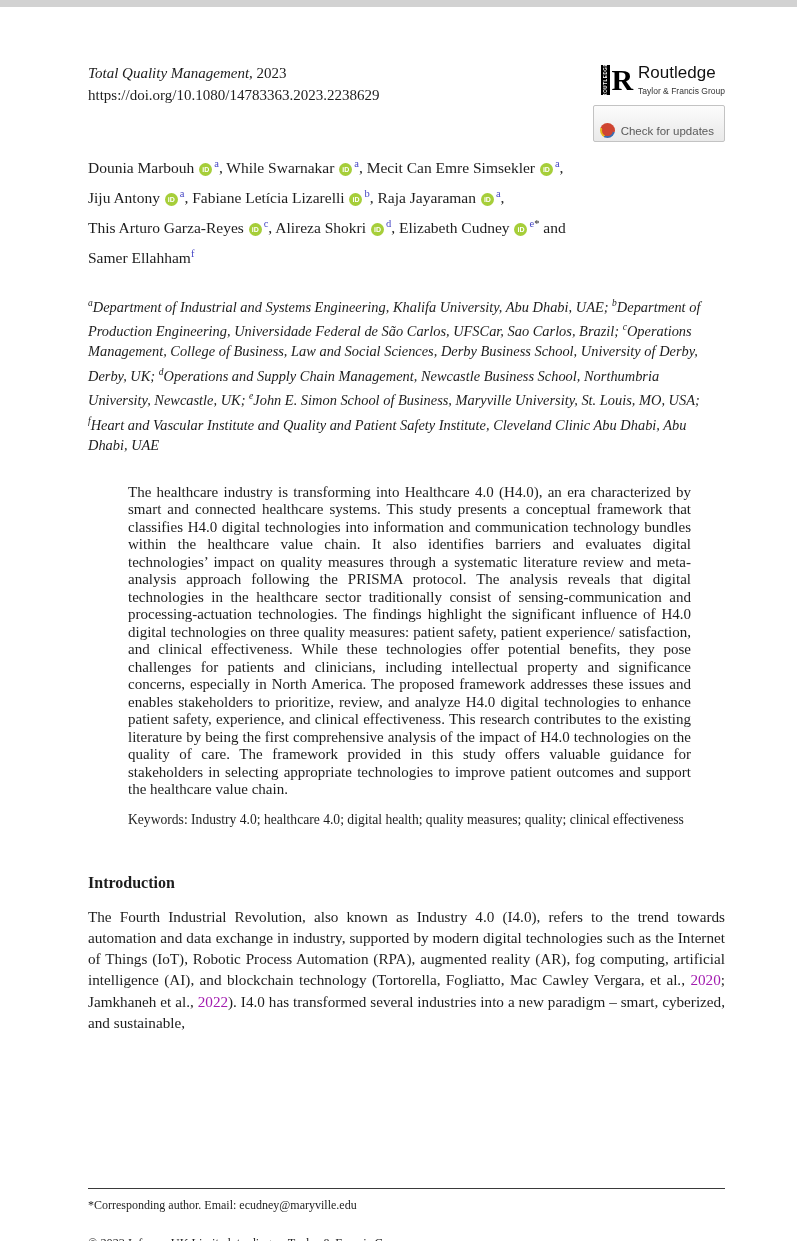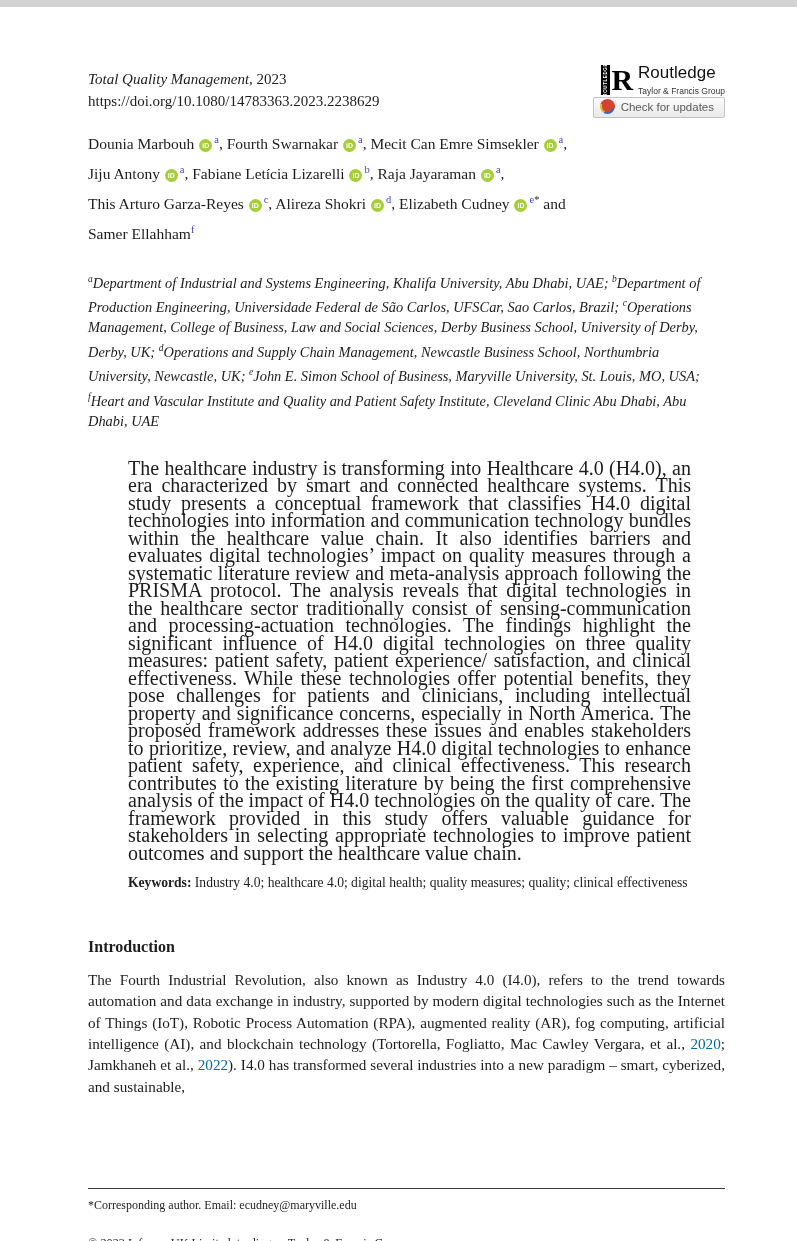--- a/index.html
+++ b/index.html
@@ -5,36 +5,36 @@
   html,body { margin:0; padding:0; }
   body {
     width:797px; height:1241px; overflow:hidden; position:relative;
     background:#ffffff; color:#1d1d1d;
     font-family:"Liberation Serif", serif;
   }
   .top-edge { height:7px; background:#d2d2d2; }
   .page { position:relative; padding:0 72px 0 88px; }
 
   
-  .header-row { display:flex; justify-content:space-between; margin-top:55px;align-items:center; }
+  .header-row { display:flex; justify-content:space-between; margin-top:55px; }
   .journal-block { font-size:15px; line-height:22px; }
   .journal-name { font-style:italic; }
   .doi { color:#1d1d1d; text-decoration:none; }
   .logo-block { text-align:right; margin-top:2px; }
   .rlogo { display:flex; align-items:center; justify-content:flex-end; }
   .rlogo-bar { width:9px; height:30px; background:#000; display:flex; align-items:center; justify-content:center; overflow:hidden; }
   .rlogo-bar span { writing-mode:vertical-rl; transform:rotate(180deg); color:#fff;
     font:700 4.5px "Liberation Sans", sans-serif; letter-spacing:.6px; }
   .rlogo-R { font:700 30px "Liberation Serif", serif; color:#000; line-height:28px; margin-left:1px; }
   .rlogo-text { margin-left:5px; text-align:left; }
   .rlogo-name { font:500 17px "Liberation Sans", sans-serif; color:#111; line-height:17px; }
   .rlogo-group { font:400 8.5px "Liberation Sans", sans-serif; color:#333; margin-top:5px; }
-  .check-btn { display:inline-flex; align-items:center; gap:6px; margin-top:1px;
+  .check-btn { display:inline-flex; align-items:center; gap:6px; margin-top:9px;
     background:linear-gradient(#fcfcfc,#e9e9e9); border:1px solid #c3c3c3; border-radius:2px;
-    padding:1px 10px 3px 6px; cursor:pointer; }
+    padding:17px 10px 3px 6px; cursor:pointer; }
   .check-btn .txt { font:400 11.5px "Liberation Sans", sans-serif; color:#5a5a5a; }
   .crossmark { width:15px; height:15px; border-radius:50%; position:relative; flex:0 0 auto;
     background:conic-gradient(from 210deg,#e8b71c 0 80deg,#cf4532 80deg 250deg,#3a6bb0 250deg 360deg); }
   .crossmark i { position:absolute; inset:2px; border-radius:50%; background:#cf4532;
     color:#fff; font:700 8px "Liberation Sans", sans-serif; font-style:normal;
     display:flex; align-items:center; justify-content:center; }
 
   
   .title { font-size:21px; font-weight:700; line-height:28px; margin-top:52px; letter-spacing:.1px; }
   .authors { margin-top:9px; font-size:15.5px; line-height:26px; }
@@ -42,28 +42,28 @@
     color:#fff; font:700 7px "Liberation Sans", sans-serif; text-align:center; line-height:13px;
     vertical-align:1px; margin:0 2px 0 1px; cursor:pointer; }
   .asup { color:#4545c4; font-size:10.5px; }
   .star { color:#222; font-size:10.5px; }
 
   
   .affils { margin-top:21px; font-style:italic; font-size:14.4px; line-height:20.6px; }
   .affils sup { font-size:9.5px; color:#1d1d1d; }
 
   
-  .abstract { margin:28px 34px 0 40px; font-size:20px; line-height:17.5px; text-align:justify; }
+  .abstract { margin:28px 34px 0 40px; font-size:15px; line-height:17.5px; text-align:justify; }
   .keywords { margin:12px 26px 0 40px; font-size:13.6px; line-height:17.5px; }
-  .keywords b { font-weight:700; }
+  .keywords b { font-weight:400; }
 
   
   .intro-head { margin-top:46px; font-size:16px; font-weight:700; }
   .intro-text { margin-top:10px; font-size:15.2px; line-height:21.3px; text-align:justify; }
-  .cite { color:#0369a1; text-decoration:none; cursor:pointer; }
+  .cite { color:#a21caf; text-decoration:none; cursor:pointer; }
 
   
   .footer { position:absolute; left:88px; right:72px; top:1126px; border-top:1.5px solid #3a3a3a; }
   .footnote { padding-top:9px; font-size:12px; }
   .copyright { margin-top:23px; font-size:12.3px; color:#222; }
 </style>
 </head>
 <body>
 
 <div class="top-edge"></div>
@@ -90,21 +90,21 @@
         <span class="crossmark">
             <i></i>
           </span>
         <span class="txt">Check for updates</span>
       </div>
     </div>
   </div>
 
 
   <div class="authors">
-      <div><span>Dounia Marbouh</span> <span class="orcid">iD</span><sup class="asup">a</sup><span>, </span><span>Fourth Swarnakar</span> <span class="orcid">iD</span><sup class="asup">a</sup><span>, </span><span>Mecit Can Emre Simsekler</span> <span class="orcid">iD</span><sup class="asup">a</sup><span>,</span></div>
+      <div><span>Dounia Marbouh</span> <span class="orcid">iD</span><sup class="asup">a</sup><span>, </span><span>While Swarnakar</span> <span class="orcid">iD</span><sup class="asup">a</sup><span>, </span><span>Mecit Can Emre Simsekler</span> <span class="orcid">iD</span><sup class="asup">a</sup><span>,</span></div>
       <div><span>Jiju Antony</span> <span class="orcid">iD</span><sup class="asup">a</sup><span>, </span><span>Fabiane Letícia Lizarelli</span> <span class="orcid">iD</span><sup class="asup">b</sup><span>, </span><span>Raja Jayaraman</span> <span class="orcid">iD</span><sup class="asup">a</sup><span>,</span></div>
       <div><span>This Arturo Garza-Reyes</span> <span class="orcid">iD</span><sup class="asup">c</sup><span>, </span><span>Alireza Shokri</span> <span class="orcid">iD</span><sup class="asup">d</sup><span>, </span><span>Elizabeth Cudney</span> <span class="orcid">iD</span><sup class="asup">e</sup><sup class="star">*</sup><span> and</span></div>
       <div><span>Samer Ellahham</span><sup class="asup">f</sup></div>
     </div>
 
   <p class="affils"><sup>a</sup><span>Department of Industrial and Systems Engineering, Khalifa University, Abu Dhabi, UAE; </span><sup>b</sup><span>Department of Production Engineering, Universidade Federal de São Carlos, UFSCar, Sao Carlos, Brazil; </span><sup>c</sup><span>Operations Management, College of Business, Law and Social Sciences, Derby Business School, University of Derby, Derby, UK; </span><sup>d</sup><span>Operations and Supply Chain Management, Newcastle Business School, Northumbria University, Newcastle, UK; </span><sup>e</sup><span>John E. Simon School of Business, Maryville University, St. Louis, MO, USA; </span><sup>f</sup><span>Heart and Vascular Institute and Quality and Patient Safety Institute, Cleveland Clinic Abu Dhabi, Abu Dhabi, UAE</span></p>
 
   <p class="abstract">The healthcare industry is transforming into Healthcare 4.0 (H4.0), an era characterized by smart and connected healthcare systems. This study presents a conceptual framework that classifies H4.0 digital technologies into information and communication technology bundles within the healthcare value chain. It also identifies barriers and evaluates digital technologies’ impact on quality measures through a systematic literature review and meta-analysis approach following the PRISMA protocol. The analysis reveals that digital technologies in the healthcare sector traditionally consist of sensing-communication and processing-actuation technologies. The findings highlight the significant influence of H4.0 digital technologies on three quality measures: patient safety, patient experience/ satisfaction, and clinical effectiveness. While these technologies offer potential benefits, they pose challenges for patients and clinicians, including intellectual property and significance concerns, especially in North America. The proposed framework addresses these issues and enables stakeholders to prioritize, review, and analyze H4.0 digital technologies to enhance patient safety, experience, and clinical effectiveness. This research contributes to the existing literature by being the first comprehensive analysis of the impact of H4.0 technologies on the quality of care. The framework provided in this study offers valuable guidance for stakeholders in selecting appropriate technologies to improve patient outcomes and support the healthcare value chain.</p>
 
   <p class="keywords"><b>Keywords:</b><span> Industry 4.0; healthcare 4.0; digital health; quality measures; quality; clinical effectiveness</span></p>

